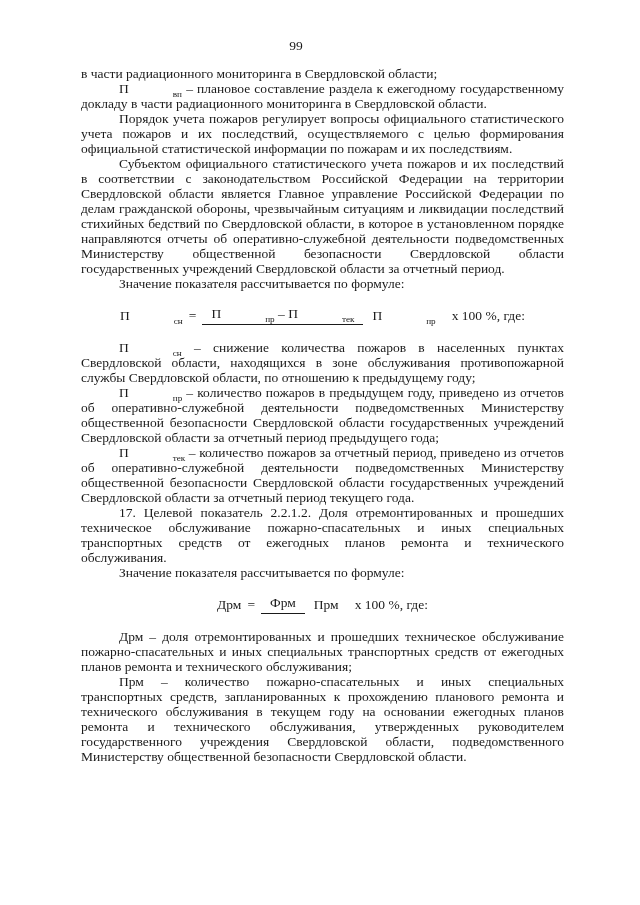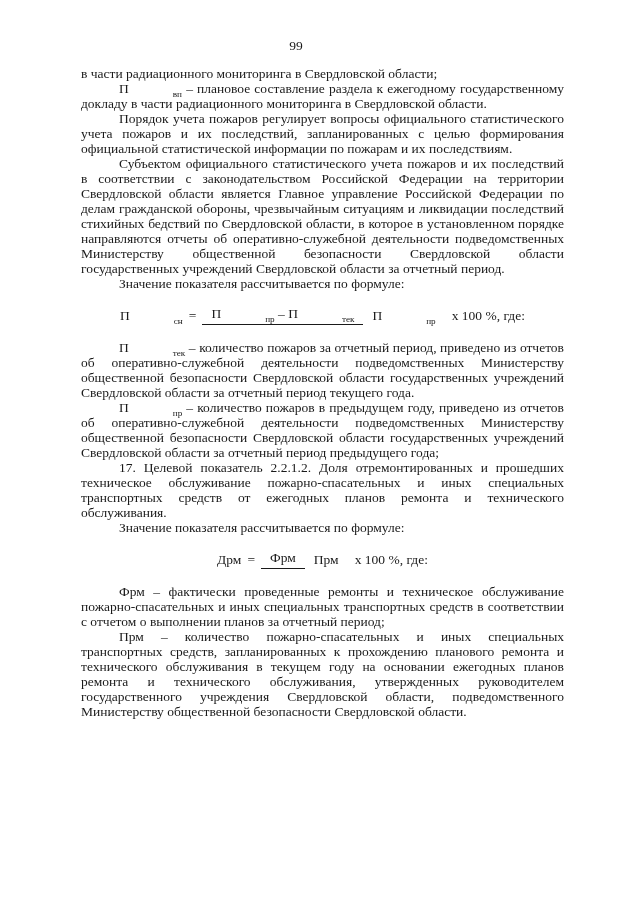--- a/index.html
+++ b/index.html
@@ -79,54 +79,55 @@
 
   <div class="page-number">99</div>
 
   <div class="content">
 
     <p class="para no-indent">в части радиационного мониторинга в Свердловской области;</p>
 
     <p class="para"><span>П</span><sub>вп</sub><span> – плановое составление раздела к ежегодному государственному докладу в части радиационного мониторинга в Свердловской области.</span></p>
 
 
-    <p class="para">Порядок учета пожаров регулирует вопросы официального статистического учета пожаров и их последствий, запланированных с целью формирования официальной статистической информации по пожарам и их последствиям.</p>
+    <p class="para">Порядок учета пожаров регулирует вопросы официального статистического учета пожаров и их последствий, осуществляемого с целью формирования официальной статистической информации по пожарам и их последствиям.</p>
 
     <p class="para">Субъектом официального статистического учета пожаров и их последствий в соответствии с законодательством Российской Федерации на территории Свердловской области является Главное управление Российской Федерации по делам гражданской обороны, чрезвычайным ситуациям и ликвидации последствий стихийных бедствий по Свердловской области, в которое в установленном порядке направляются отчеты об оперативно-служебной деятельности подведомственных Министерству общественной безопасности Свердловской области государственных учреждений Свердловской области за отчетный период.</p>
 
     <p class="para">Значение показателя рассчитывается по формуле:</p>
 
     <div class="formula">
       <span class="f-lhs"><span>П</span><sub>сн</sub></span>
       <span class="f-eq">=</span>
       <span class="frac">
         <span class="num"><span>П</span><sub>пр</sub><span> – </span><span>П</span><sub>тек</sub></span>
         <span class="den"><span>П</span><sub>пр</sub></span>
       </span>
       <span class="f-rhs">х 100 %, где:</span>
     </div>
 
+    <p class="para"><span>П</span><sub>сн</sub><span> – снижение количества пожаров в населенных пунктах Свердловской области, находящихся в зоне обслуживания противопожарной службы Свердловской области, по отношению к предыдущему году;</span></p>
+
+    <p class="para"><span>П</span><sub>пр</sub><span> – количество пожаров в предыдущем году, приведено из отчетов об оперативно-служебной деятельности подведомственных Министерству общественной безопасности Свердловской области государственных учреждений Свердловской области за отчетный период предыдущего года;</span></p>
 
     <p class="para"><span>П</span><sub>тек</sub><span> – количество пожаров за отчетный период, приведено из отчетов об оперативно-служебной деятельности подведомственных Министерству общественной безопасности Свердловской области государственных учреждений Свердловской области за отчетный период текущего года.</span></p>
-
-    <p class="para"><span>П</span><sub>пр</sub><span> – количество пожаров в предыдущем году, приведено из отчетов об оперативно-служебной деятельности подведомственных Министерству общественной безопасности Свердловской области государственных учреждений Свердловской области за отчетный период предыдущего года;</span></p>
 
     <p class="para">17. Целевой показатель 2.2.1.2. Доля отремонтированных и прошедших техническое обслуживание пожарно-спасательных и иных специальных транспортных средств от ежегодных планов ремонта и технического обслуживания.</p>
 
     <p class="para">Значение показателя рассчитывается по формуле:</p>
 
     <div class="formula">
       <span class="f-lhs">Дрм</span>
       <span class="f-eq">=</span>
       <span class="frac">
         <span class="num">Фрм</span>
         <span class="den">Прм</span>
       </span>
       <span class="f-rhs">х 100 %, где:</span>
     </div>
 
+    <p class="para">Дрм – доля отремонтированных и прошедших техническое обслуживание пожарно-спасательных и иных специальных транспортных средств от ежегодных планов ремонта и технического обслуживания;</p>
 
-    <p class="para">Фрм – фактически проведенные ремонты и техническое обслуживание пожарно-спасательных и иных специальных транспортных средств в соответствии с отчетом о выполнении планов за отчетный период;</p>
 
     <p class="para">Прм – количество пожарно-спасательных и иных специальных транспортных средств, запланированных к прохождению планового ремонта и технического обслуживания в текущем году на основании ежегодных планов ремонта и технического обслуживания, утвержденных руководителем государственного учреждения Свердловской области, подведомственного Министерству общественной безопасности Свердловской области.</p>
 
   </div>
 </div>
 
 </body></html>

